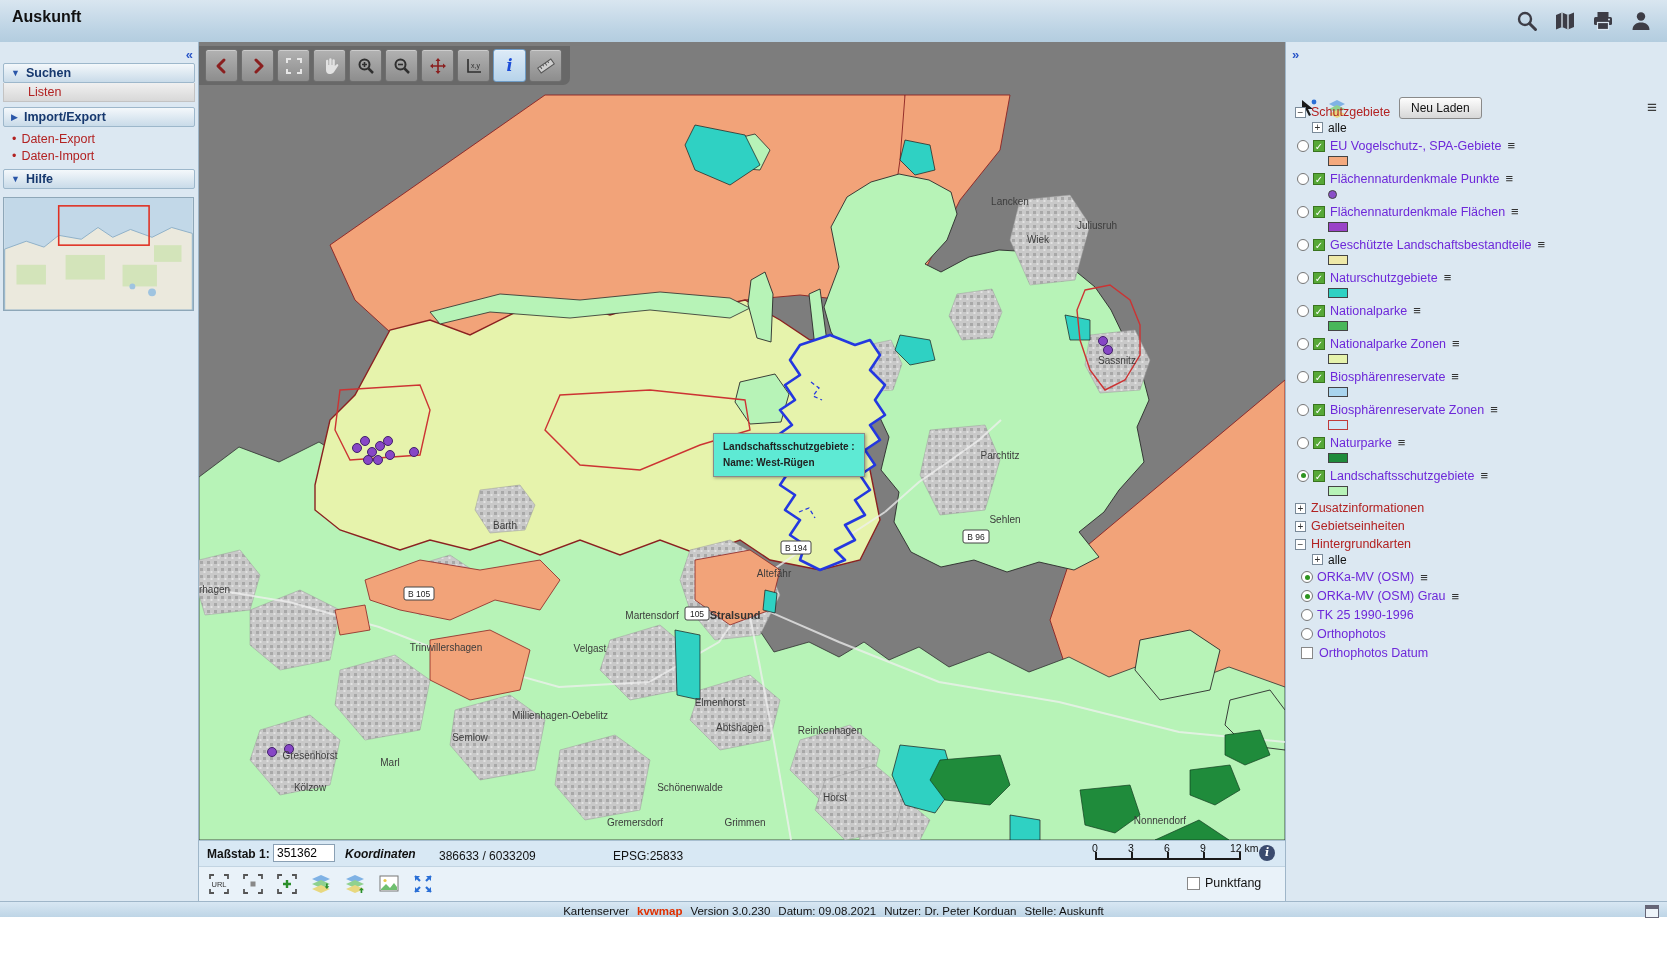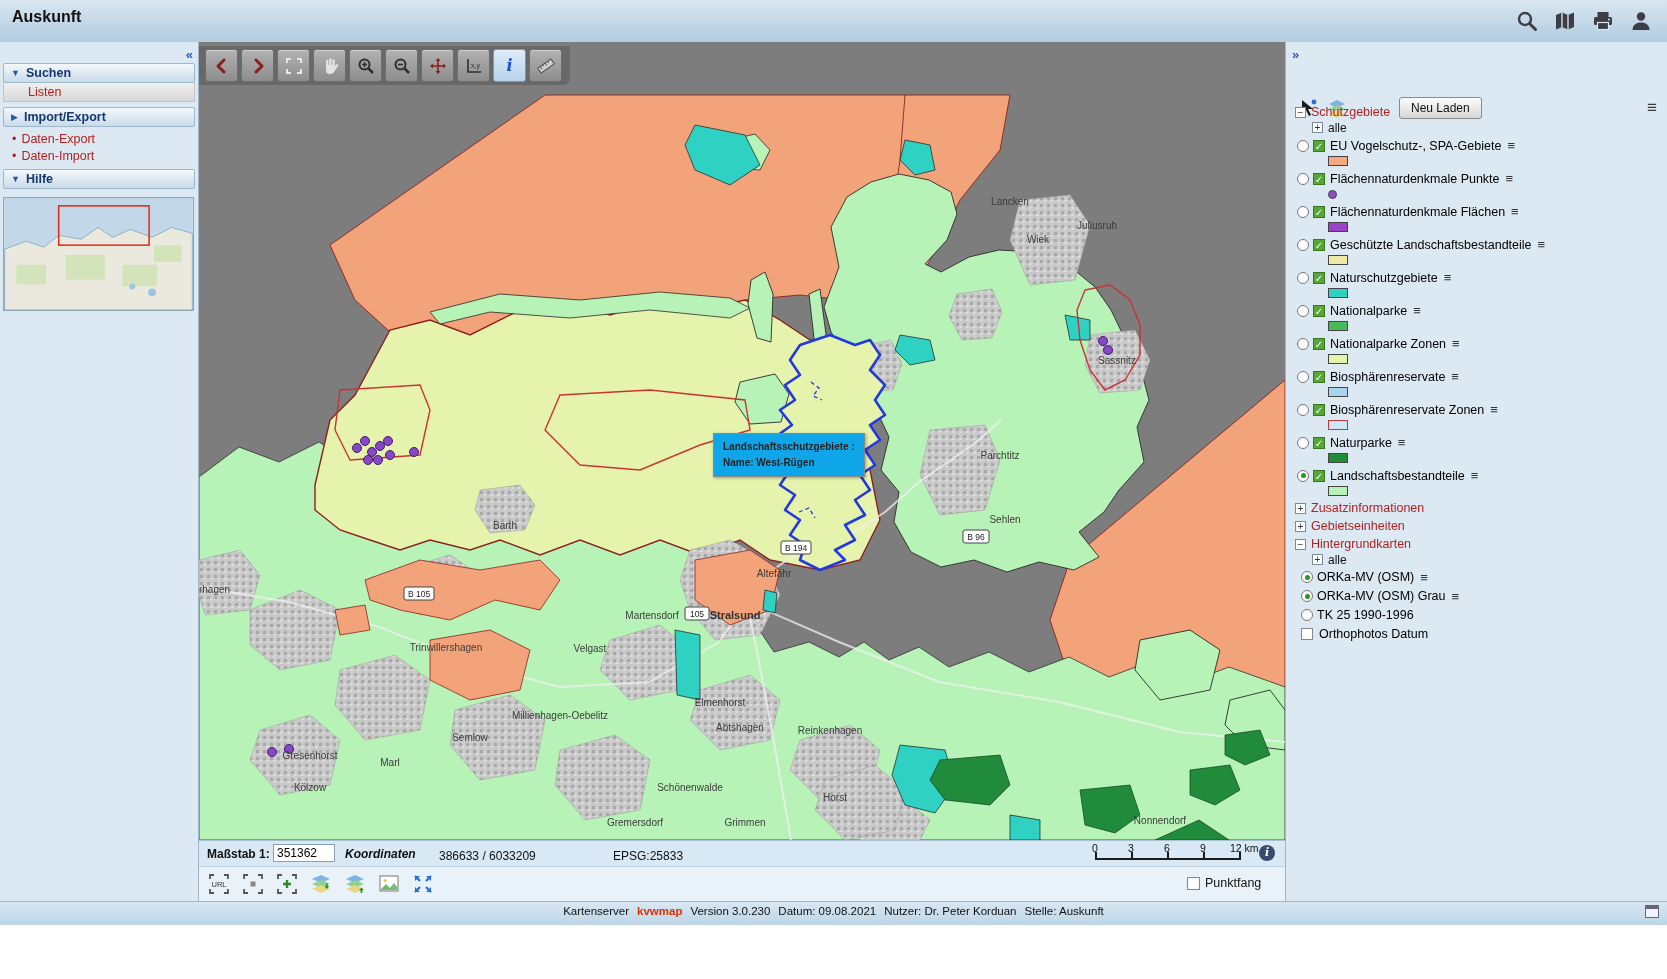--- a/index.html
+++ b/index.html
@@ -36,21 +36,21 @@
   .map-view { position:relative; width:1086px; height:798px; background:#7d7d7d; overflow:hidden; }
   .map-toolbar { position:absolute; left:0; top:4px; z-index:6; display:flex; gap:3px;
     padding:3px 8px 3px 6px; background:rgba(84,84,84,.5); border-radius:0 0 7px 0; }
   .mtb { width:33px; height:33px; background:linear-gradient(#b2b2b2,#8d8d8d);
     border:1px solid #6e6e6e; border-radius:3px; box-shadow:inset 0 1px 0 rgba(255,255,255,.35);
     display:flex; align-items:center; justify-content:center; cursor:pointer; }
   .mtb.active { background:linear-gradient(#ddebf8,#b7d3ea); border-color:#6f9cc6; }
   .mtb svg { display:block; }
   .info-glyph { font-family:"DejaVu Serif",serif; font-style:italic; font-weight:bold;
     font-size:16px; color:#1d4ed8; }
-  .tooltip { position:absolute; left:514px; top:391px; z-index:5; background:#0ea5e9;
+  .tooltip { position:absolute; left:514px; top:391px; z-index:5; background:#5eead4;
     border:1px solid #8a8a8a; box-shadow:1px 1px 3px rgba(0,0,0,.35);
     padding:5px 9px; font-size:10px; font-weight:bold; color:#222; line-height:1.6; white-space:nowrap; }
 
   .map-lbl { font-size:10px; fill:#3c3c3c; text-anchor:middle; }
   .map-lbl.big { font-size:11px; font-weight:bold; fill:#333; }
   .badge rect { fill:#fff; stroke:#444; stroke-width:1; }
   .badge text { font-size:8.5px; fill:#222; text-anchor:middle; }
 
   
   .sbar { position:relative; width:1086px; height:26px; background:#d8e8f4; border-top:1px solid #a8bfd0; font-size:12px; color:#111; }
@@ -90,28 +90,28 @@
     line-height:9px; text-align:center; color:#333; margin-right:5px; flex:none; }
   .trow { display:flex; align-items:center; height:17px; padding-left:8px; margin-top:2px; }
   .trow.bg { height:18px; padding-left:12px; margin-top:1px; }
   .radio { width:12px; height:12px; border:1px solid #777; border-radius:50%; background:#fff;
     margin-right:4px; position:relative; flex:none; }
   .radio.sel::after { content:""; position:absolute; left:2.5px; top:2.5px; width:5px; height:5px;
     border-radius:50%; background:#2e9420; }
   .cb { width:12px; height:12px; border:1px solid #39741f; background:#56a836; color:#fff;
     font-size:10px; line-height:11px; text-align:center; margin-right:5px; flex:none; }
   .cb.empty { background:#fff; border-color:#888; margin-right:6px; }
-  .tlabel { font-size:12.5px; color:#000000; white-space:nowrap; }
+  .tlabel { font-size:12.5px; color:#6d28d9; white-space:nowrap; }
   .tmenu { margin-left:6px; color:#333; font-size:13px; font-weight:bold; }
   .swrow { height:14px; padding-left:39px; display:flex; align-items:center; }
   .sw { width:20px; height:10px; border:1px solid #444; }
   .sw.dot { width:9px; height:9px; border-radius:50%; }
 
   
-  .ftr { position:absolute; left:0; top:901px; width:1667px; height:24px;
+  .ftr { position:absolute; left:0; top:901px; width:1667px; height:16px;
     background:linear-gradient(#d8e7f3,#bed5e6); border-top:1px solid #9fb6c9;
     font-size:11.5px; color:#111; text-align:center; line-height:19px; }
   .ftr .brand { color:#e03000; font-weight:bold; }
   .ftr span { margin:0 4px; }
   .ftr-ico { position:absolute; right:8px; top:3px; }
 </style>
 </head>
 <body>
 
 <div class="app">
@@ -609,21 +609,21 @@
         <span class="tlabel">Naturparke</span>
         <span class="tmenu">≡</span>
       </div>
       <div class="swrow">
           <span class="sw" style="background: rgb(31, 139, 59);"></span>
         </div>
 
       <div class="trow">
         <span class="radio sel"></span>
         <span class="cb"><span>✓</span></span>
-        <span class="tlabel">Landschaftsbestandteile</span>
+        <span class="tlabel">Landschaftsschutzgebiete</span>
         <span class="tmenu">≡</span>
       </div>
       <div class="swrow">
           <span class="sw" style="background: rgb(183, 243, 183);"></span>
         </div>
 
       <div class="tgh">
         <span class="tbox">+</span>
         <span class="glabel">Zusatzinformationen</span>
       </div>
@@ -646,20 +646,24 @@
         <span class="tmenu">≡</span>
       </div>
       <div class="trow bg">
         <span class="radio sel"></span>
         <span class="tlabel">ORKa-MV (OSM) Grau</span>
         <span class="tmenu">≡</span>
       </div>
       <div class="trow bg">
         <span class="radio"></span>
         <span class="tlabel">TK 25 1990-1996</span>
+      </div>
+      <div class="trow bg">
+        <span class="radio"></span>
+        <span class="tlabel">Orthophotos</span>
       </div>
       <div class="trow bg">
         <span class="cb empty"></span>
         <span class="tlabel">Orthophotos Datum</span>
       </div>
     </div>
   </div>
 
   <div class="ftr">
     <span>Kartenserver</span><span class="brand">kvwmap</span><span>Version 3.0.230</span><span>Datum: 09.08.2021</span><span>Nutzer: Dr. Peter Korduan</span><span>Stelle: Auskunft</span>

